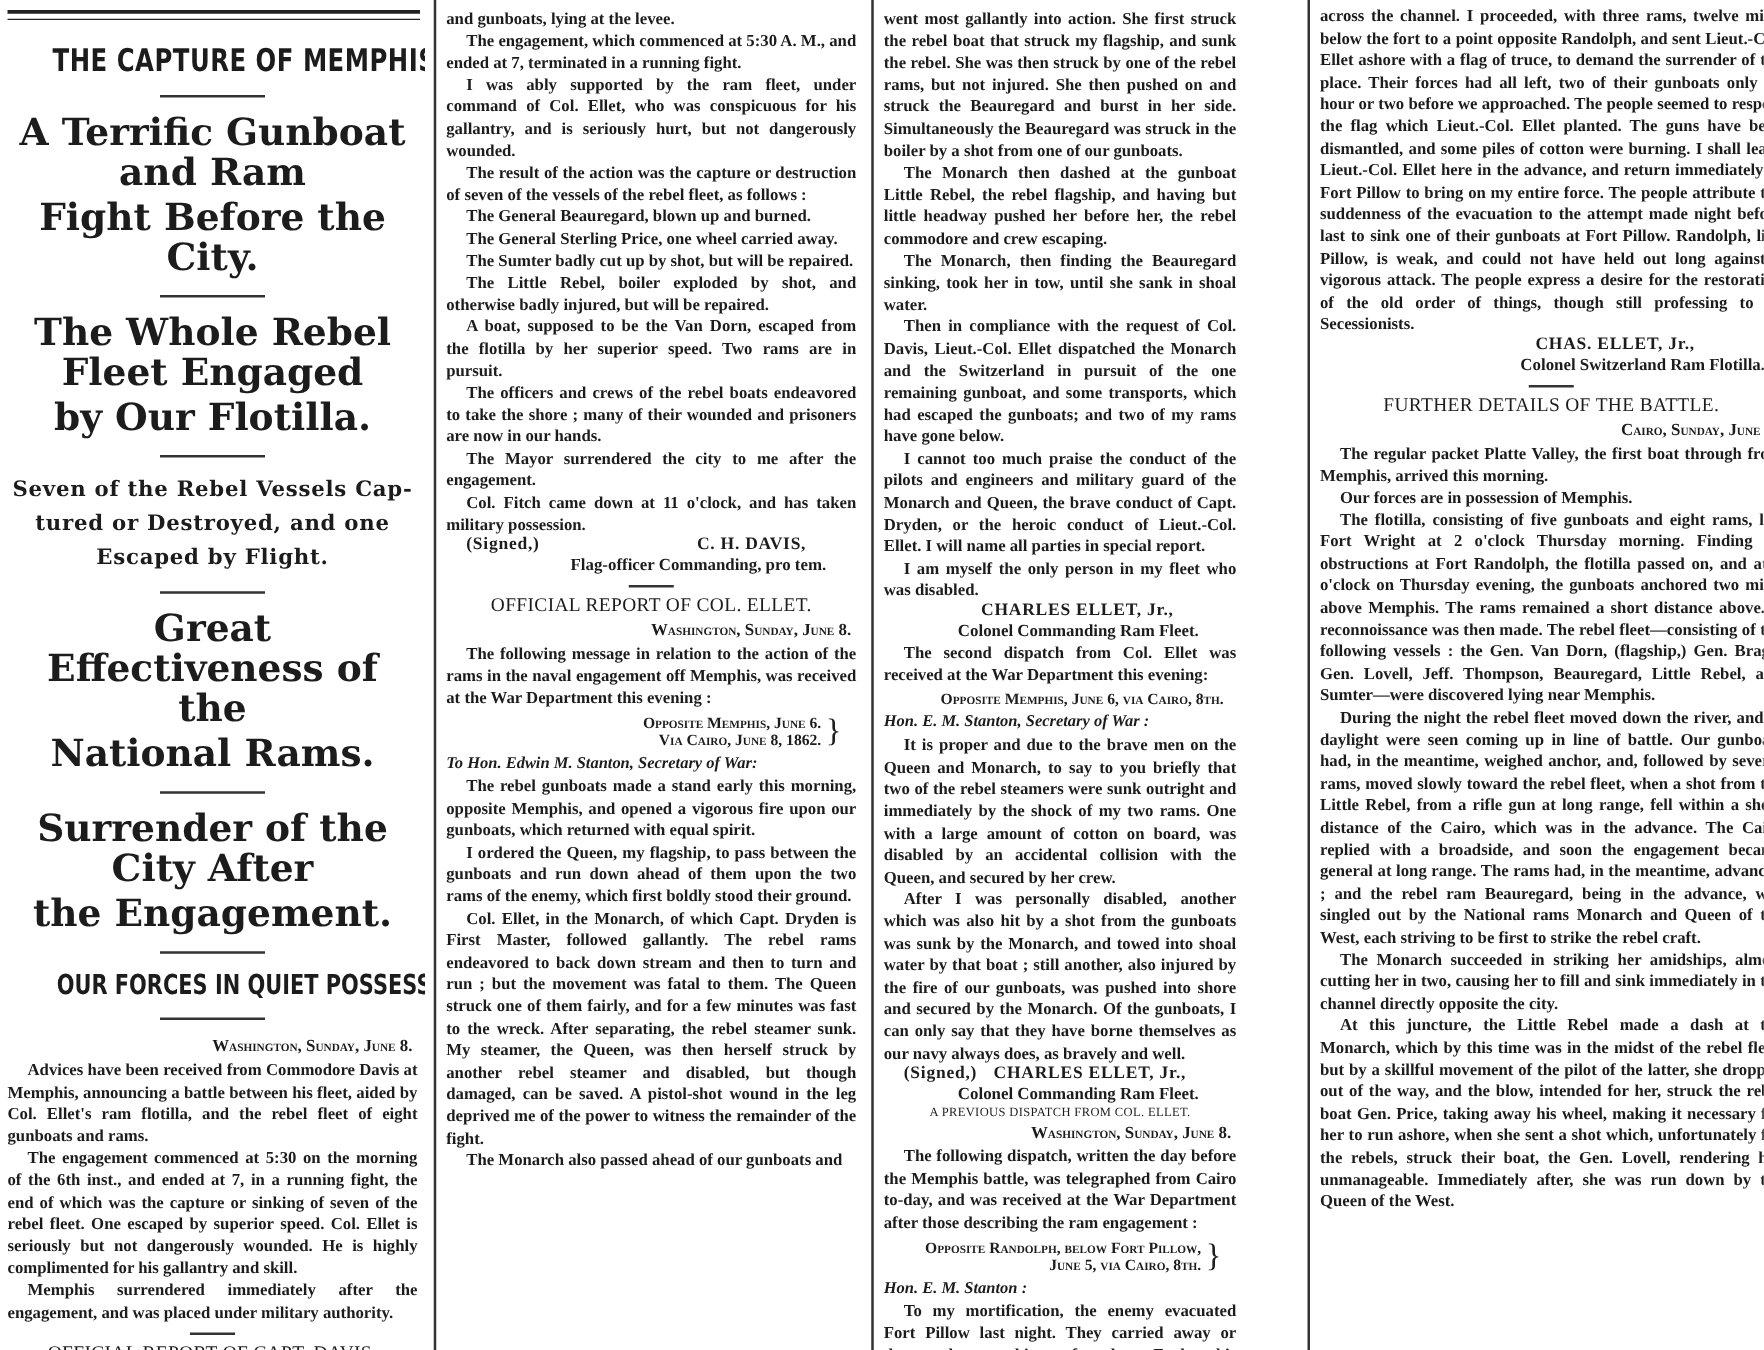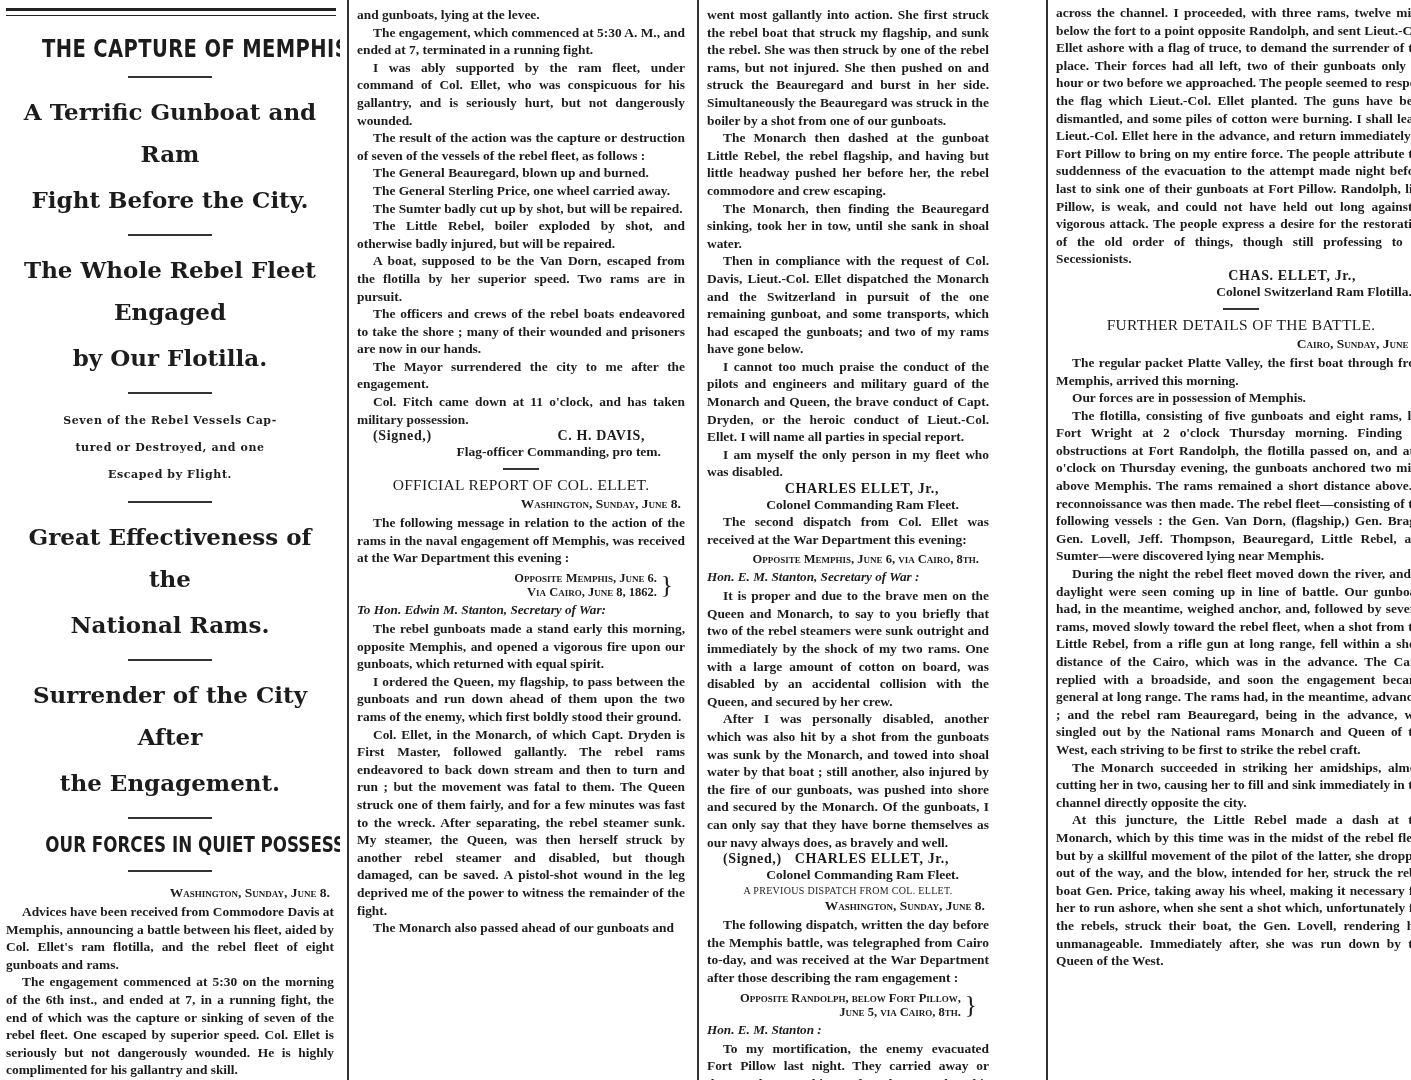--- a/index.html
+++ b/index.html
@@ -21,25 +21,25 @@
   .col4 { left:1046px; width:388px; padding:4px 6px 0 8px; border-left:2px solid #333; border-right:2px solid #444; }
   .toprule { position:absolute; left:6px; top:8px; width:330px; height:4px; border-top:3px solid #222; border-bottom:1px solid #222; }
 
   .hd1 {
     font-family:"DejaVu Sans", sans-serif; font-weight:bold;
     font-size:25px; letter-spacing:0.5px; text-align:center; margin:12px 0 0 0;
     transform:scaleX(0.78); transform-origin:center; white-space:nowrap;
   }
   .hd2 {
     font-family:"DejaVu Serif", serif; font-weight:bold;
-    font-size:23px; line-height:42px; text-align:center; margin:4px;
+    font-size:30px; line-height:32px; text-align:center; margin:4px;
   }
   .hd3 {
     font-family:"DejaVu Serif", serif; font-weight:bold;
-    font-size:11px; line-height:27px; text-align:center; margin:0; letter-spacing:0.6px;
+    font-size:17px; line-height:27px; text-align:center; margin:0; letter-spacing:0.6px;
   }
   .hd4 {
     font-family:"DejaVu Sans", sans-serif; font-weight:bold;
     font-size:22px; text-align:center; margin:0; white-space:nowrap;
     transform:scaleX(0.76); transform-origin:center;
   }
   .dash { width:84px; height:2px; background:#333; margin:13px auto 13px auto; }
   .dash.sm { width:36px; margin:8px auto 6px auto; }
 
   .sub {

